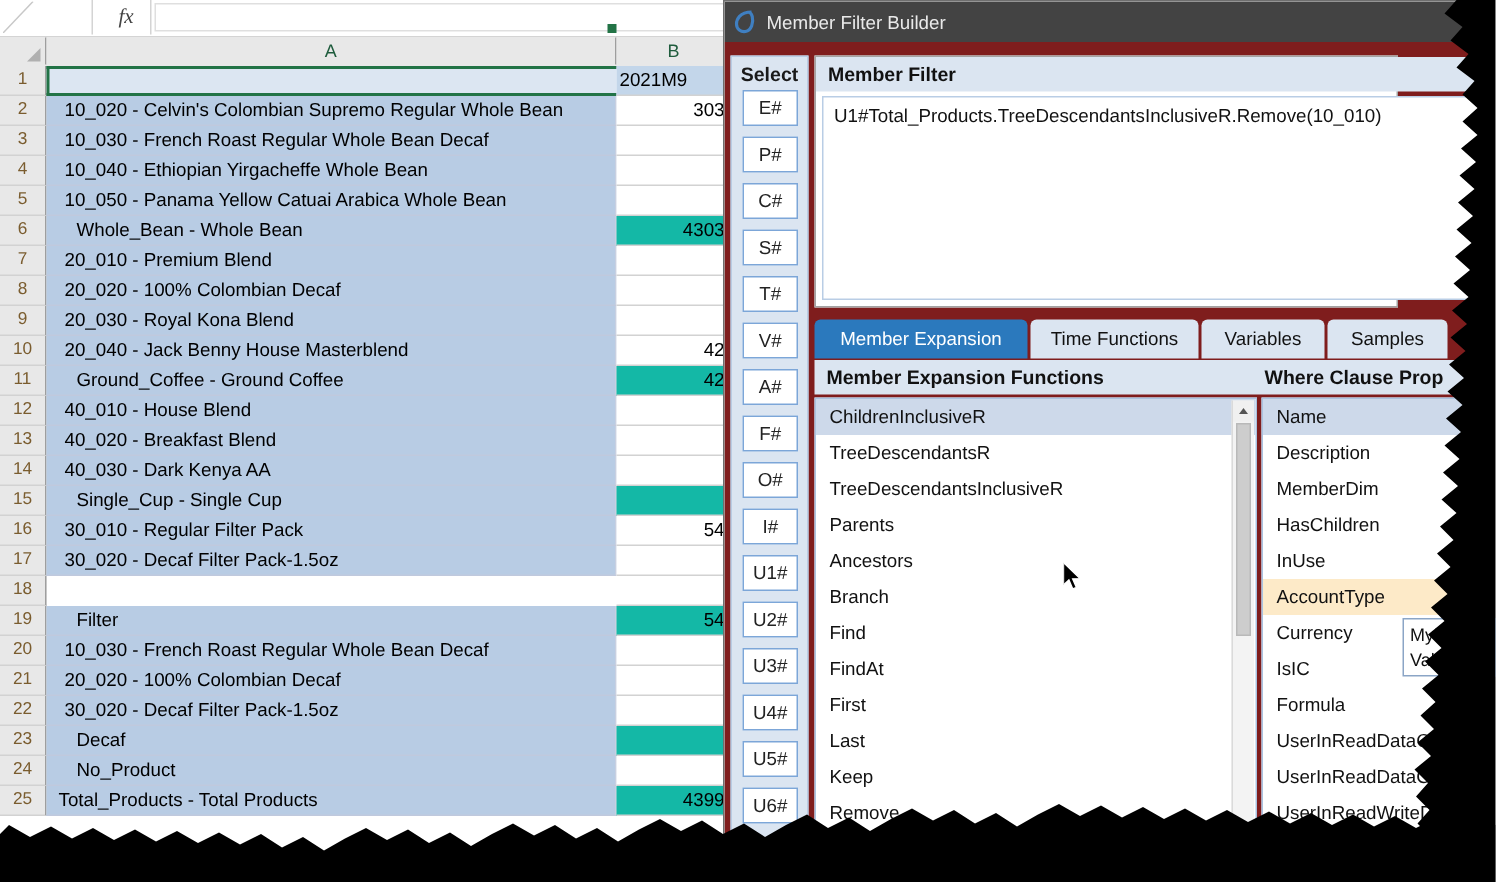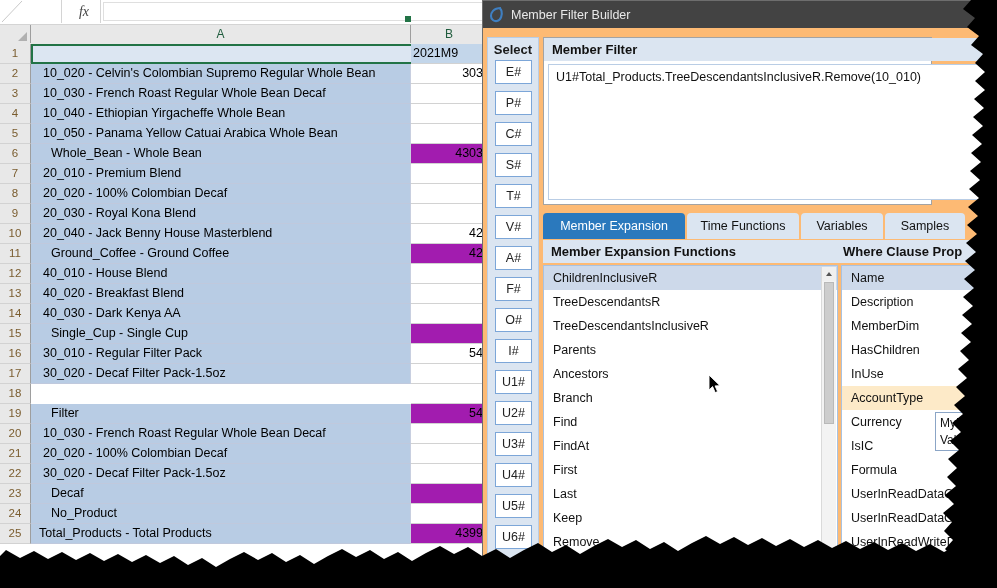--- a/index.html
+++ b/index.html
@@ -27,34 +27,34 @@
   #gridwrap{position:absolute;left:0;top:44px;width:488px;height:544px;overflow:hidden;}
   .row{position:relative;height:20px;width:488px;}
   .rh{position:absolute;left:0;top:0;width:31px;height:20px;background:#e8e8e8;border-right:1px solid #9e9e9e;border-bottom:1px solid #d2d2d2;
       box-sizing:border-box;text-align:center;line-height:19px;font-size:11.5px;color:#7a5c2e;}
   .cA{position:absolute;left:31px;top:0;width:380px;height:20px;box-sizing:border-box;
       border-right:1px solid #c8cfe0;border-bottom:1px solid #c0c9dd;background:#b8cce4;
       line-height:19px;font-size:12.5px;color:#000;overflow:hidden;white-space:nowrap;}
   .cB{position:absolute;left:411px;top:0;width:77px;height:20px;box-sizing:border-box;
       border-right:1px solid #d2d2d2;border-bottom:1px solid #d2d2d2;background:#ffffff;
       line-height:19px;font-size:12.5px;text-align:right;padding-right:4px;overflow:hidden;white-space:nowrap;}
-  .cB.green{background:#a21caf;padding-left:20px;}
+  .cB.green{background:#14b8a6;padding-left:20px;}
   .row.r1 .cA{background:#dce6f2;border:2px solid #227346;border-right:none;}
   .row.r1 .cB{background:#c3d6ea;text-align:left;padding-left:2px;}
   .r1marker{position:absolute;left:405px;top:16px;width:6px;height:6px;background:#227346;z-index:4;}
   .ind0{padding-left:8px;}
   .ind1{padding-left:20px;}
   .ind2{padding-left:12px;}
 
   
   #dlg{position:absolute;left:482px;top:0;width:515px;height:588px;background:#f0f0f0;border:1px solid #6e6e6e;box-sizing:border-box;overflow:hidden;}
   .titlebar{position:absolute;left:0;top:0;width:513px;height:27px;background:#434343;}
   .titleicon{position:absolute;left:5px;top:4px;width:20px;height:19px;}
   .titletext{position:absolute;left:28px;top:5px;height:18px;line-height:18px;color:#e9e9e9;font-size:12.5px;}
-  .body{position:absolute;left:0;top:27px;width:513px;height:560px;background:#fdba74;}
+  .body{position:absolute;left:0;top:27px;width:513px;height:560px;background:#7f1d1d;}
 
   .selectcol{position:absolute;left:4px;top:9px;width:52px;height:551px;background:#dbe5f1;border:1px solid #b9cde5;box-sizing:border-box;}
   .selectlbl{position:absolute;left:0;top:2px;width:50px;height:20px;line-height:20px;text-align:center;font-weight:bold;font-size:13px;color:#1a1a1a;}
   .selbtn{position:absolute;left:7px;width:37px;height:24px;background:#fff;border:1px solid #7ca6d8;box-sizing:border-box;
           text-align:center;line-height:22px;font-size:12.5px;color:#222;}
 
   .mfpanel{position:absolute;left:60px;top:9px;width:389px;height:168px;background:#fff;border:1px solid #a3a3a3;box-sizing:border-box;}
   .mfhdr{position:absolute;left:0;top:0;width:453px;height:23px;background:#dbe5f1;font-weight:bold;font-size:13px;color:#111;line-height:23px;padding-left:8px;box-sizing:border-box;}
   .mftext{position:absolute;left:4px;top:26px;width:445px;height:136px;background:#fff;border:1px solid #b9cde5;box-sizing:border-box;
           padding:5px 7px;font-size:12.5px;color:#111;}

